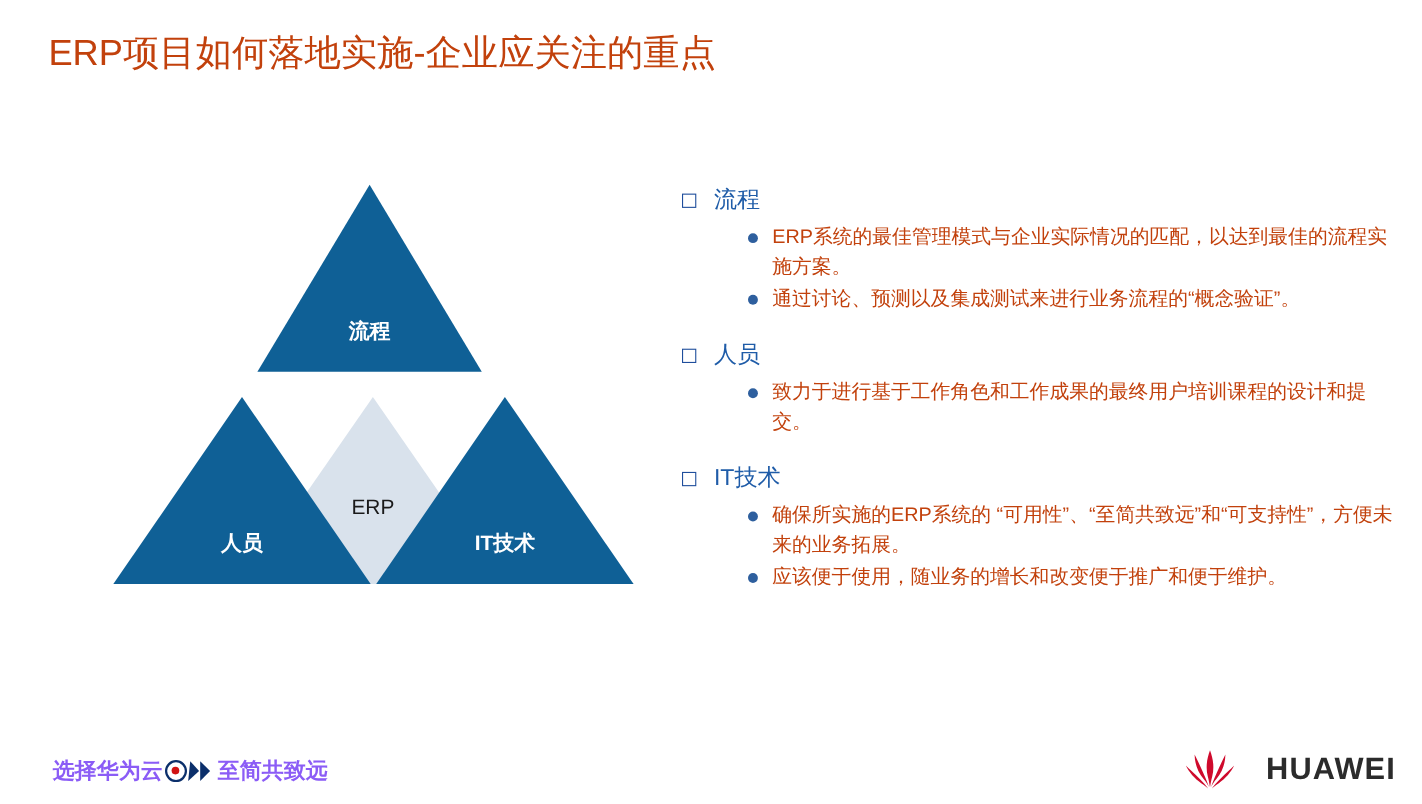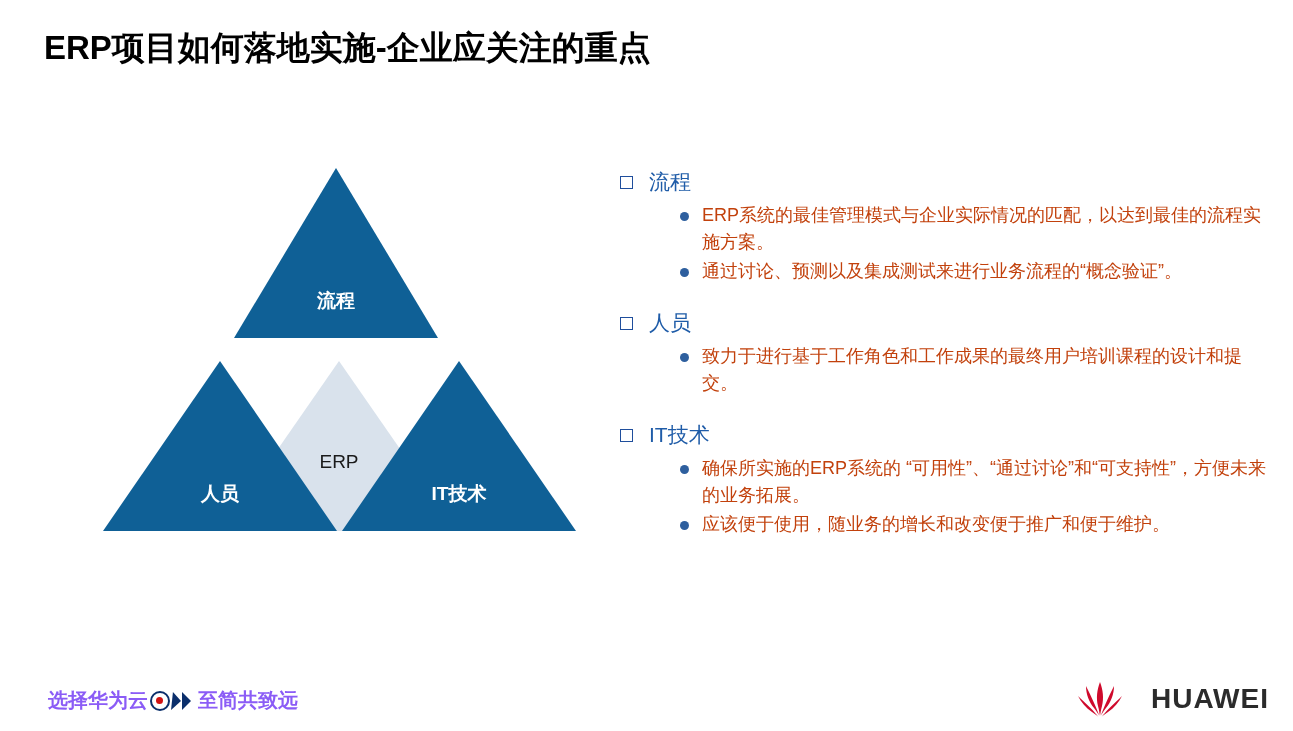--- a/index.html
+++ b/index.html
@@ -14,24 +14,23 @@
     overflow: hidden;
     position: relative;
   }
 
   
   .slide-title {
     position: absolute;
     left: 44px;
     top: 26px;
     font-size: 33px;
-    color: #000000;
+    color: #c2410c;
     letter-spacing: 0px;
     white-space: nowrap;
-    font-weight: bold;
   }
 
   
   .diagram {
     position: absolute;
     left: 100px;
     top: 168px;
     width: 480px;
     height: 365px;
   }
@@ -275,21 +274,21 @@
       <li>致力于进行基于工作角色和工作成果的最终用户培训课程的设计和提交。</li>
     </ul>
   </div>
 
   <div class="section">
     <div class="sec-head">
       <span class="sq-bullet"></span>
       <span class="sec-title">IT技术</span>
     </div>
     <ul class="sub">
-      <li>确保所实施的ERP系统的 “可用性”、“通过讨论”和“可支持性”，方便未来的业务拓展。</li>
+      <li>确保所实施的ERP系统的 “可用性”、“至简共致远”和“可支持性”，方便未来的业务拓展。</li>
       <li>应该便于使用，随业务的增长和改变便于推广和便于维护。</li>
     </ul>
   </div>
 
 </div>
 
 <div class="footer-slogan">
   <span>选择华为云</span>
   <span class="cloud-mark">
     <span class="ring"></span>

